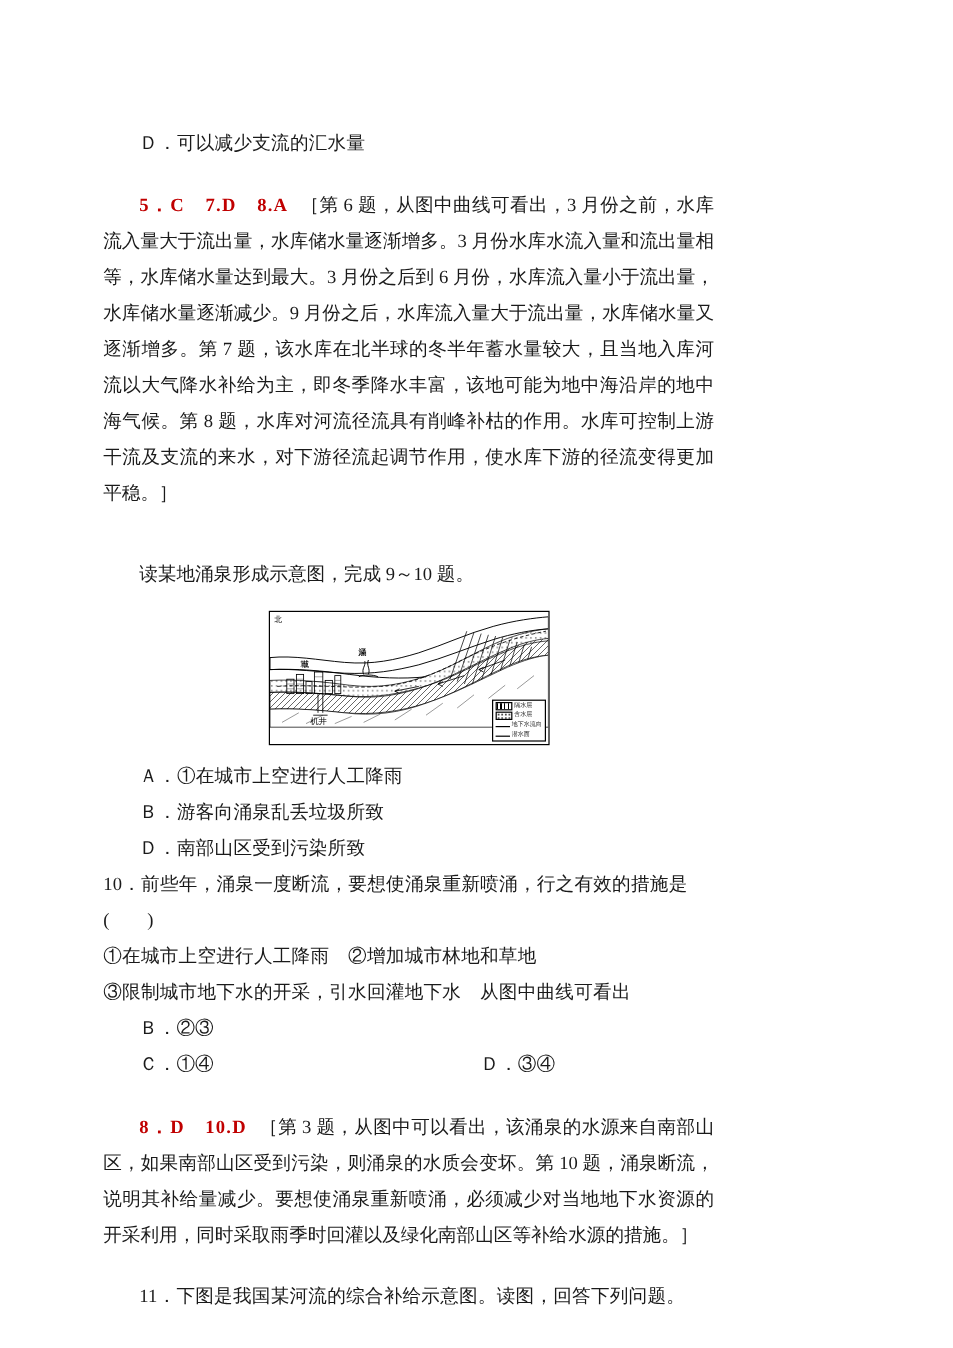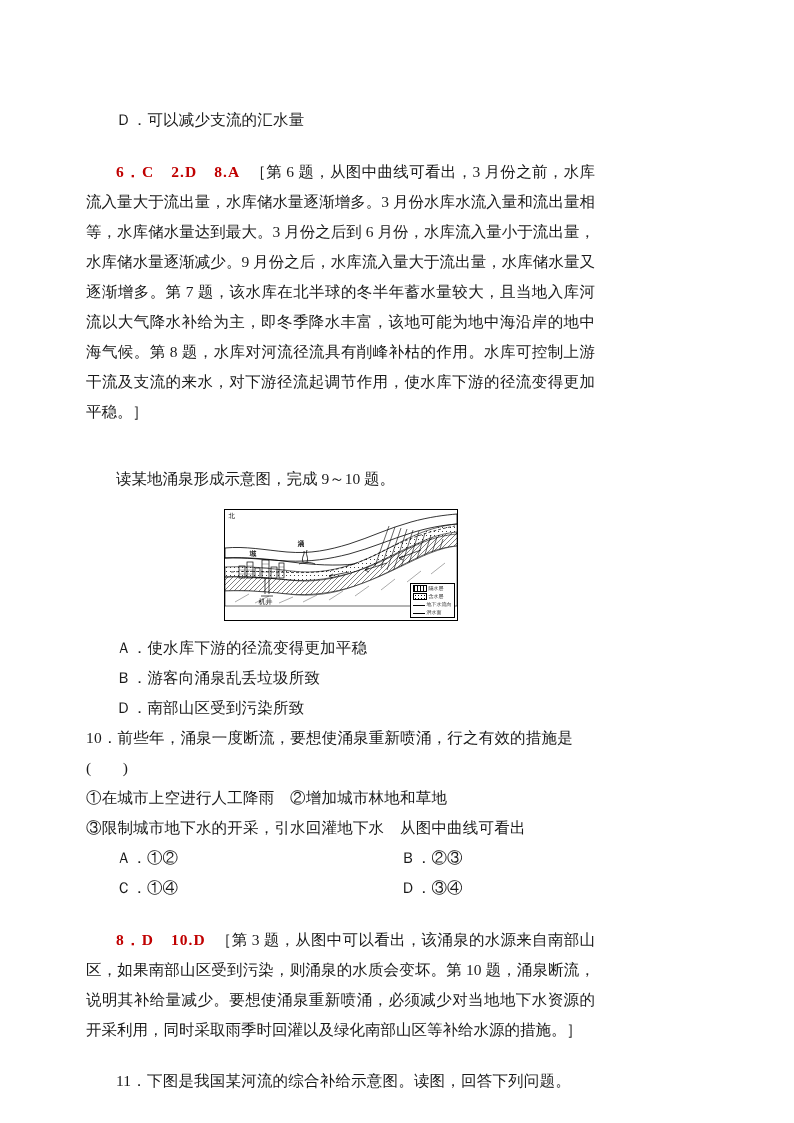--- a/index.html
+++ b/index.html
@@ -139,21 +139,21 @@
 </style>
 </head>
 <body>
 
 <div class="page">
 
   <p class="line indent">Ｄ．可以减少支流的汇水量</p>
 
   <div class="spacer-sm"></div>
 
-  <p class="para para-just"><span class="ans-red">6．C　2.D　8.A</span><span class="ans-gap"></span><span>［第 6 题，从图中曲线可看出，3 月份之前，水库流入量大于流出量，水库储水量逐渐增多。3 月份水库水流入量和流出量相等，水库储水量达到最大。3 月份之后到 6 月份，水库流入量小于流出量，水库储水量逐渐减少。9 月份之后，水库流入量大于流出量，水库储水量又逐渐增多。第 7 题，该水库在北半球的冬半年蓄水量较大，且当地入库河流以大气降水补给为主，即冬季降水丰富，该地可能为地中海沿岸的地中海气候。第 8 题，水库对河流径流具有削峰补枯的作用。水库可控制上游干流及支流的来水，对下游径流起调节作用，使水库下游的径流变得更加平稳。］</span></p>
+  <p class="para para-just"><span class="ans-red">5．C　7.D　8.A</span><span class="ans-gap"></span><span>［第 6 题，从图中曲线可看出，3 月份之前，水库流入量大于流出量，水库储水量逐渐增多。3 月份水库水流入量和流出量相等，水库储水量达到最大。3 月份之后到 6 月份，水库流入量小于流出量，水库储水量逐渐减少。9 月份之后，水库流入量大于流出量，水库储水量又逐渐增多。第 7 题，该水库在北半球的冬半年蓄水量较大，且当地入库河流以大气降水补给为主，即冬季降水丰富，该地可能为地中海沿岸的地中海气候。第 8 题，水库对河流径流具有削峰补枯的作用。水库可控制上游干流及支流的来水，对下游径流起调节作用，使水库下游的径流变得更加平稳。］</span></p>
 
   <div class="spacer-sm"></div>
 
   <p class="para">读某地涌泉形成示意图，完成 9～10 题。</p>
 
   <div class="figure-wrap">
     <div class="figure">
       <span class="fig-north">北</span>
 
       <svg class="fig-svg" width="232" height="110" viewBox="0 0 232 110">
@@ -266,30 +266,29 @@
             <span>地下水流向</span>
           </div>
         <div class="legend-row">
             <span class="sw line-only"></span>
             <span>潜水面</span>
           </div>
       </div>
     </div>
   </div>
 
-  <p class="line indent">Ａ．使水库下游的径流变得更加平稳</p>
+  <p class="line indent">Ａ．①在城市上空进行人工降雨</p>
   <p class="line indent">Ｂ．游客向涌泉乱丢垃圾所致</p>
   <p class="line indent">Ｄ．南部山区受到污染所致</p>
 
   <p class="line">10．前些年，涌泉一度断流，要想使涌泉重新喷涌，行之有效的措施是(　　)</p>
   <p class="line">①在城市上空进行人工降雨　②增加城市林地和草地</p>
   <p class="line">③限制城市地下水的开采，引水回灌地下水　从图中曲线可看出</p>
 
   <div class="opt-row">
-    <span class="opt">Ａ．①②</span>
     <span class="opt">Ｂ．②③</span>
   </div>
   <div class="opt-row">
     <span class="opt">Ｃ．①④</span>
     <span class="opt">Ｄ．③④</span>
   </div>
 
   <div class="spacer-sm"></div>
 
   <p class="para para-just"><span class="ans-red">8．D　10.D</span><span class="ans-gap"></span><span>［第 3 题，从图中可以看出，该涌泉的水源来自南部山区，如果南部山区受到污染，则涌泉的水质会变坏。第 10 题，涌泉断流，说明其补给量减少。要想使涌泉重新喷涌，必须减少对当地地下水资源的开采利用，同时采取雨季时回灌以及绿化南部山区等补给水源的措施。］</span></p>

